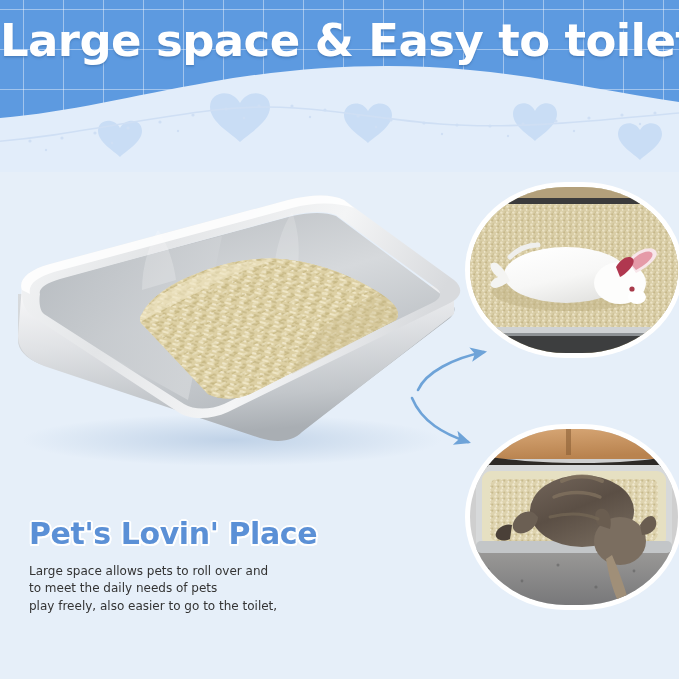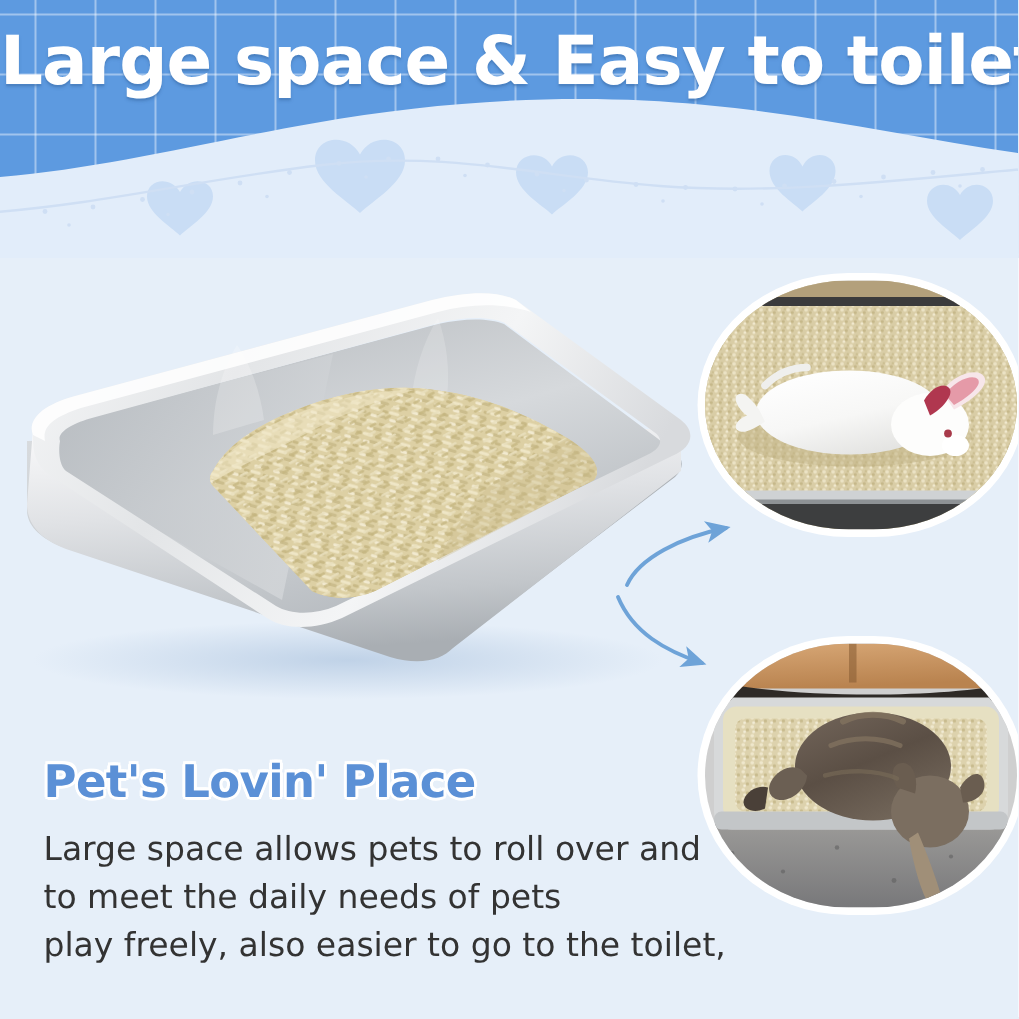--- a/index.html
+++ b/index.html
@@ -102,40 +102,40 @@
     position: absolute;
     left: 398px; top: 338px;
     width: 130px; height: 132px;
     z-index: 5;
   }
   .arrows svg { display: block; width: 130px; height: 132px; }
 
   
   .copy-block {
     position: absolute;
-    left: 29px; top: 504px;
+    left: 29px; top: 516px;
     width: 420px;
   }
   .copy-heading {
     font-family: "DejaVu Sans", sans-serif;
     font-size: 30px;
     font-weight: bold;
     color: #5b90d6;
     letter-spacing: -0.4px;
     margin: 0 0 12px 0;
     text-shadow:
       2px 0 0 #ffffff, -2px 0 0 #ffffff,
       0 2px 0 #ffffff, 0 -2px 0 #ffffff,
       1.5px 1.5px 0 #ffffff, -1.5px 1.5px 0 #ffffff,
       1.5px -1.5px 0 #ffffff, -1.5px -1.5px 0 #ffffff;
     white-space: nowrap;
   }
   .copy-body {
     font-family: "DejaVu Sans", sans-serif;
-    font-size: 22px;
+    font-size: 12px;
     line-height: 1.45;
     color: #333333;
     margin: 0;
     max-width: 400px;
   }
   .copy-body span { display: block; white-space: nowrap; }
 </style>
 </head>
 <body>
 

